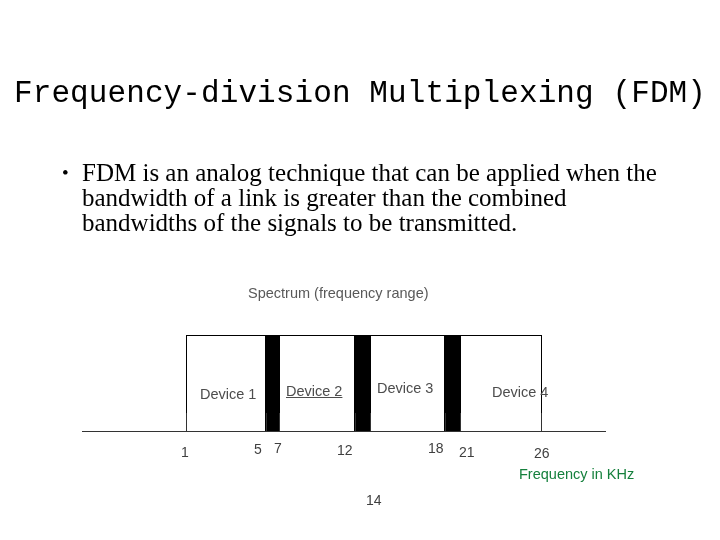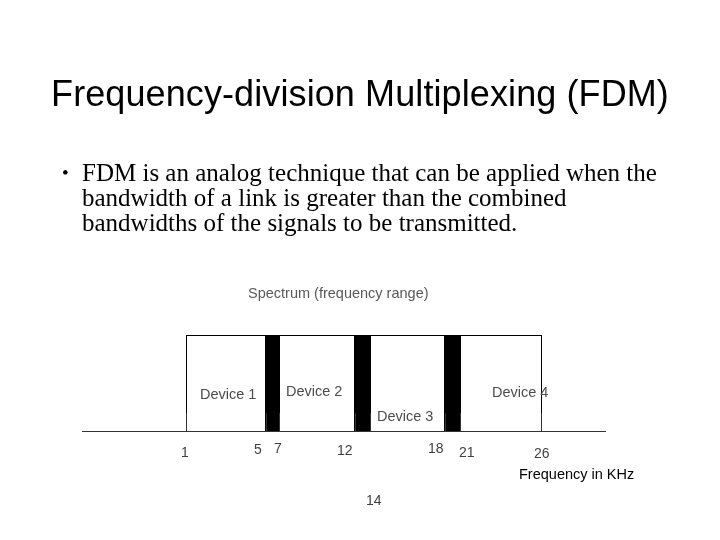--- a/index.html
+++ b/index.html
@@ -16,22 +16,22 @@
     color: #000000;
   }
 
   
   #slide-title {
     position: absolute;
     left: 0;
     top: 78px;
     width: 720px;
     text-align: center;
-    font-family: Liberation Sans, sans-serif;
-    font-size: 36px;
+    font-family: Liberation Mono, monospace;
+    font-size: 31px;
     line-height: 32px;
     font-weight: normal;
     color: #000000;
     letter-spacing: 0.1px;
   }
 
   
   #body-block {
     position: absolute;
     left: 56px;
@@ -134,21 +134,21 @@
     font-size: 14px;
     color: #3f3f3f;
     white-space: nowrap;
   }
   #freq-axis-title {
     position: absolute;
     left: 519px;
     top: 466px;
     font-family: "Liberation Sans", sans-serif;
     font-size: 14.5px;
-    color: #000000;
+    color: #15803d;
     white-space: nowrap;
   }
 </style>
 </head>
 <body>
 
 <div id="slide-title">Frequency-division Multiplexing (FDM)</div>
 
 <div id="body-block">
   <div class="bullet-row">
@@ -162,26 +162,26 @@
   <div id="spectrum-caption">Spectrum (frequency range)</div>
 
   <div id="spectrum-band">
 
     <div class="device-box" style="left:0px; width:80px;"></div>
     <div class="device-label" style="left:14px; top:51px;">Device 1</div>
 
     <div class="guard-band" style="left:80px; width:13px;"></div>
 
     <div class="device-box" style="left:93px; width:76px;"></div>
-    <div class="device-label" style="left:100px; top:48px;">Device 2</div>
+    <div class="device-label" style="left:100px; top:48px;text-decoration:underline;">Device 2</div>
 
     <div class="guard-band" style="left:169px; width:15px;"></div>
 
     <div class="device-box" style="left:184px; width:75px;"></div>
-    <div class="device-label" style="left:191px; top:45px;margin-top:28px;">Device 3</div>
+    <div class="device-label" style="left:191px; top:45px;">Device 3</div>
 
     <div class="guard-band" style="left:259px; width:15px;"></div>
 
     <div class="device-box" style="left:274px; width:82px;"></div>
     <div class="device-label" style="left:282px; top:49px;margin-left:24px;">Device 4</div>
   </div>
 
   <div id="freq-axis-line"></div>
 
   <div class="axis-tick" style="left:186px;"></div>

